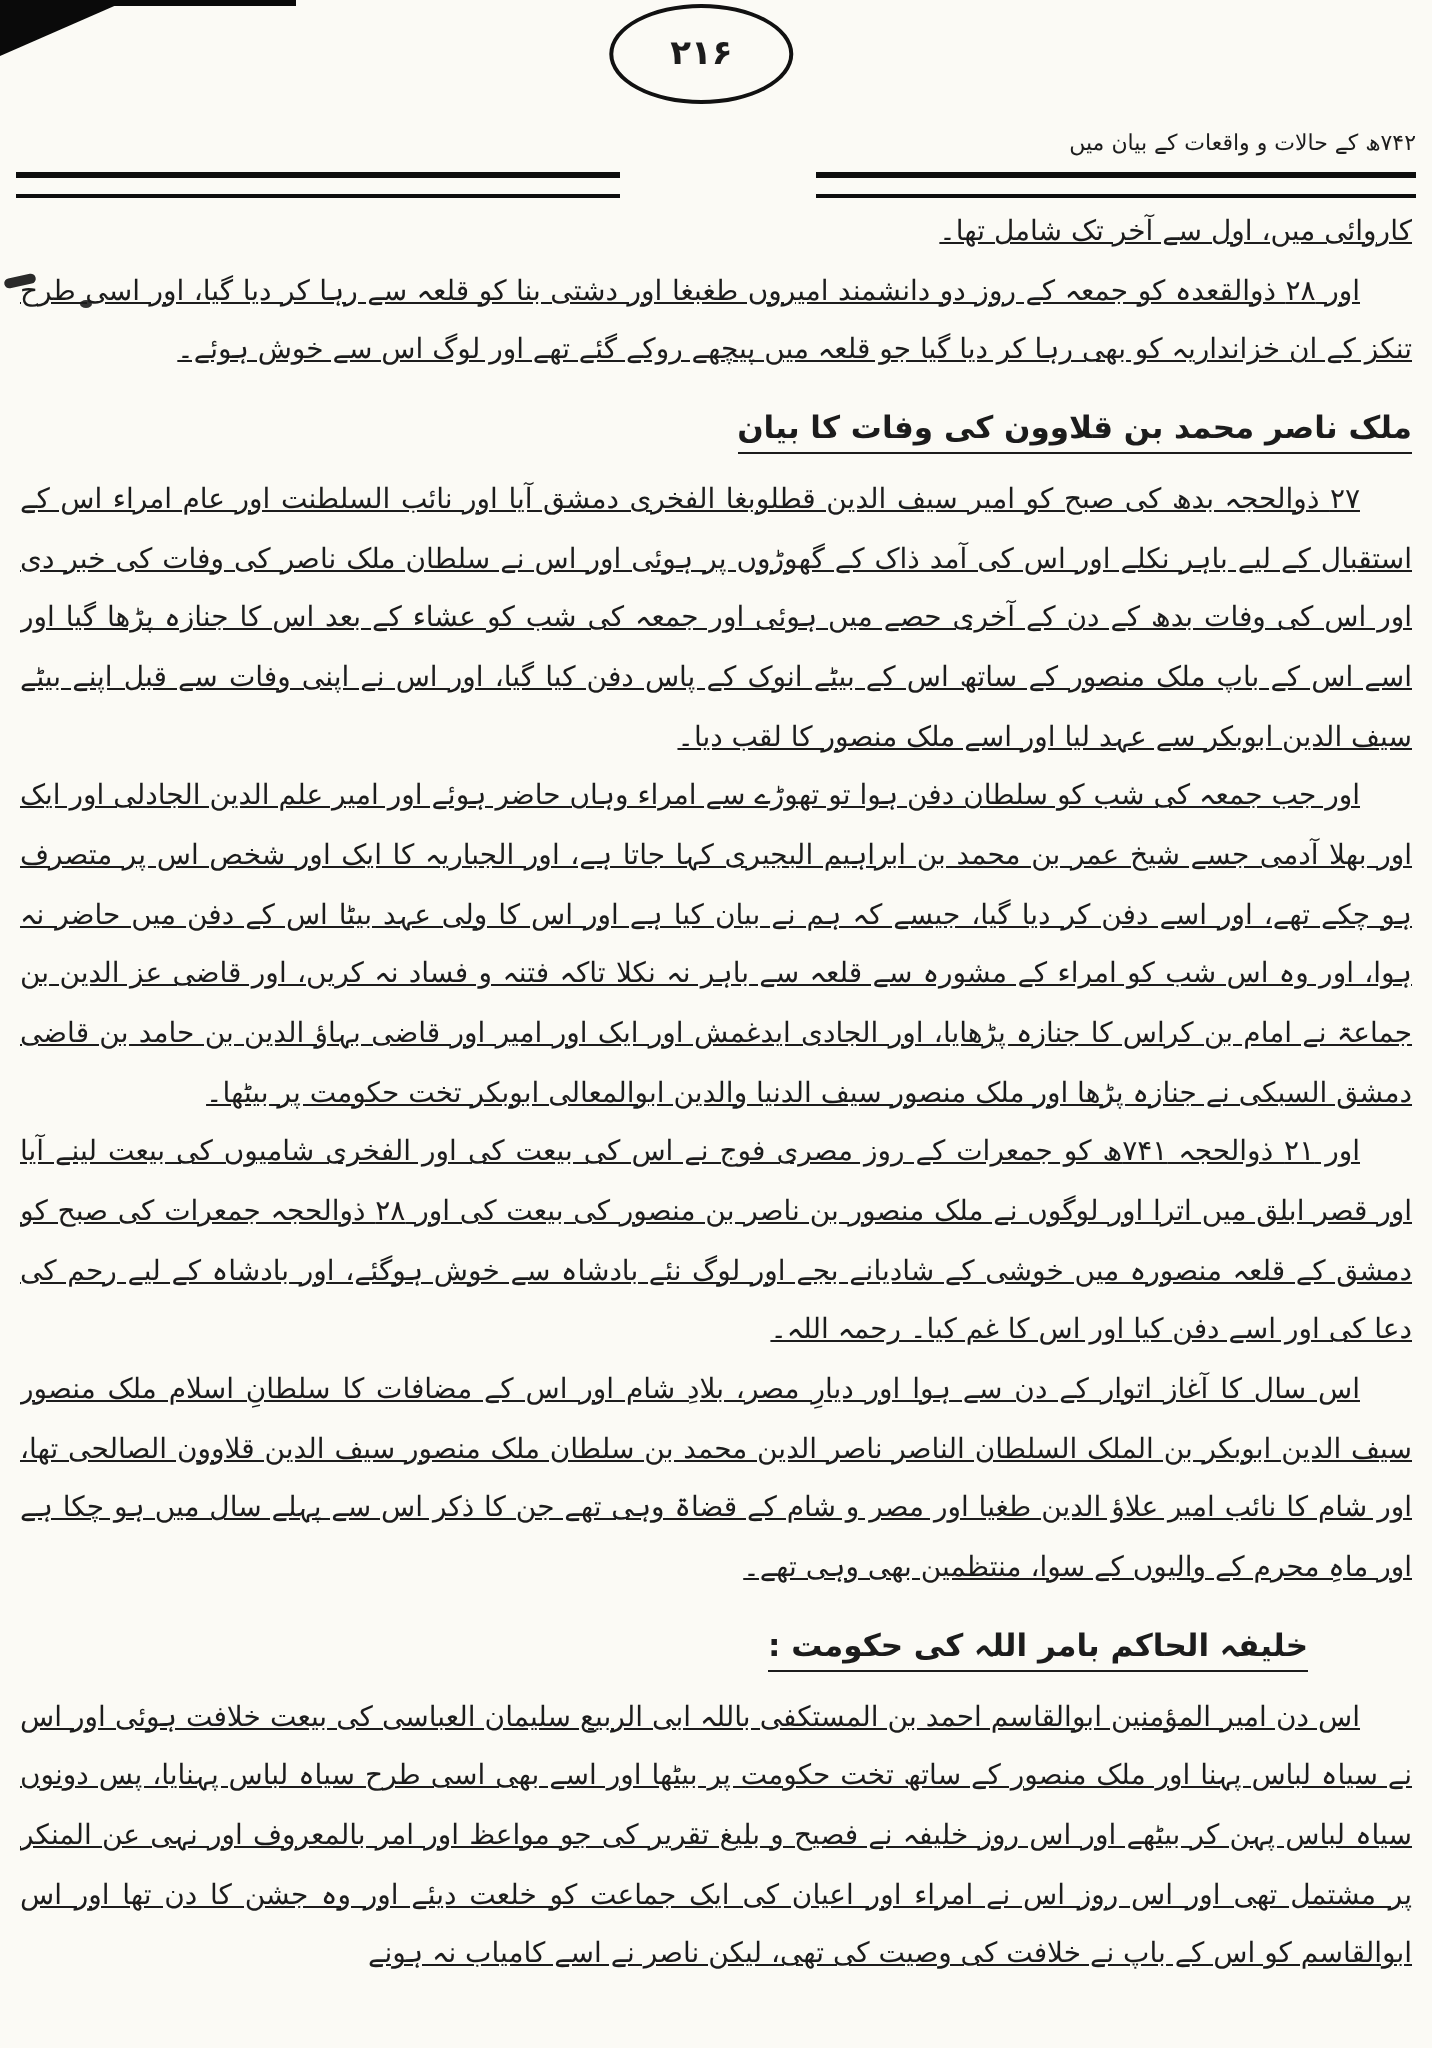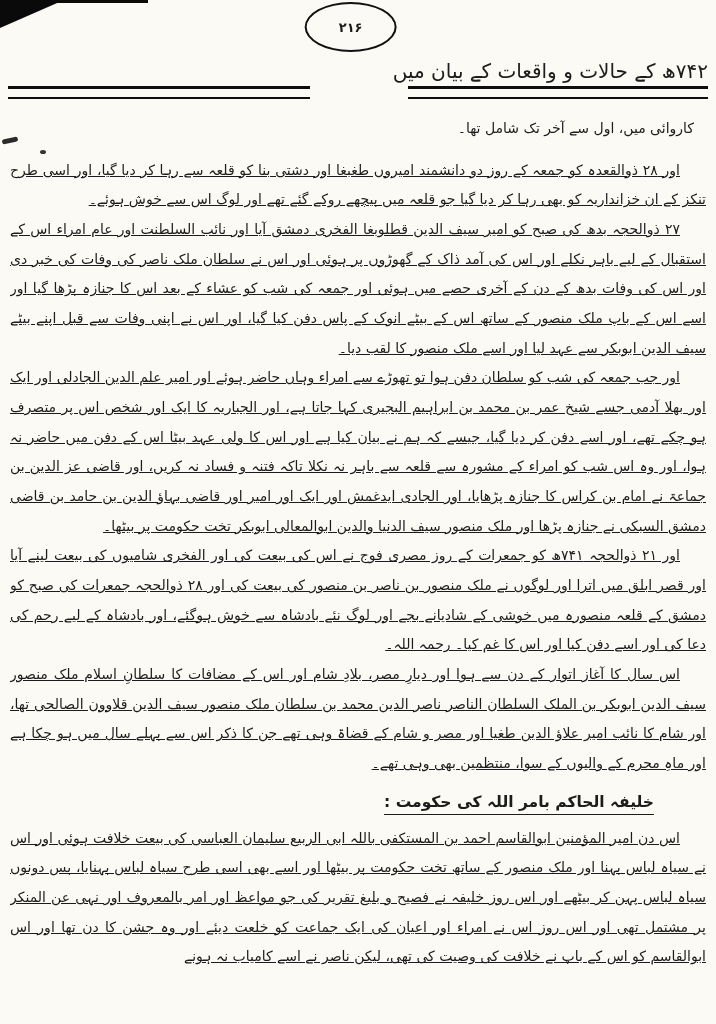--- a/index.html
+++ b/index.html
@@ -20,41 +20,41 @@
   }
   .topline{position:absolute;top:0;left:0;width:148px;height:3px;background:#0a0a0a;}
   .speck1{position:absolute;top:138px;left:2px;width:16px;height:5px;background:#2a2a2a;border-radius:3px;transform:rotate(-12deg);}
   .speck2{position:absolute;top:150px;left:40px;width:6px;height:4px;background:#333;border-radius:50%;}
   
   .header{
     position:absolute;top:42px;left:8px;right:8px;height:48px;
     display:flex;align-items:center;justify-content:space-between;
     direction:rtl;
   }
-  .h-title{font-size:20px;white-space:nowrap;padding-top:10px;}
+  .h-title{font-size:11px;white-space:nowrap;padding-top:10px;}
   .oval{
     position:absolute;left:50%;top:2px;transform:translateX(-58%);
     width:88px;height:46px;
     border:2.5px solid #111;border-radius:50%;
     display:flex;align-items:center;justify-content:center;
     background:#fbfaf5;z-index:2;
-    font-size:13px;font-weight:bold;
+    font-size:17px;font-weight:bold;
   }
   .rule{position:absolute;top:86px;height:8px;border-top:3px solid #0e0e0e;border-bottom:2px solid #0e0e0e;}
   .rule-right{right:8px;width:300px;}
   .rule-left{left:8px;width:302px;}
   
   .content{
     position:absolute;top:102px;right:10px;left:10px;bottom:4px;
     overflow:hidden;
     direction:rtl;
     font-size:14px;line-height:2.12;
     text-align:justify;
   }
-  .cont{margin:12px;text-indent:0;}
+  .cont{margin:0;text-indent:0;text-decoration:underline;}
   .para{margin:0;text-indent:26px;text-decoration:underline;}
   .head{margin:7px 0 5px;font-size:15.5px;font-weight:bold;text-align:right;}
   .head-center{text-align:center;margin:8px 0 5px;}
   .head-indent{margin-right:52px;}
   .ul{border-bottom:1.5px solid #1c1c1c;padding-bottom:3px;}
 </style>
 </head>
 <body>
 
 <div class="page">
@@ -72,20 +72,21 @@
   </div>
   <div class="rule rule-right"></div>
   <div class="rule rule-left"></div>
 
   <div class="content">
 
     <p class="cont">کاروائی میں، اول سے آخر تک شامل تھا۔</p>
 
     <p class="para">اور ۲۸ ذوالقعدہ کو جمعہ کے روز دو دانشمند امیروں طغبغا اور دشتی بنا کو قلعہ سے رہا کر دیا گیا، اور اسی طرح تنکز کے ان خزانداریہ کو بھی رہا کر دیا گیا جو قلعہ میں پیچھے روکے گئے تھے اور لوگ اس سے خوش ہوئے۔</p>
 
+    <h2 class="head"><span class="ul">ملک ناصر محمد بن قلاوون کی وفات کا بیان</span></h2>
 
     <p class="para">۲۷ ذوالحجہ بدھ کی صبح کو امیر سیف الدین قطلوبغا الفخری دمشق آیا اور نائب السلطنت اور عام امراء اس کے استقبال کے لیے باہر نکلے اور اس کی آمد ذاک کے گھوڑوں پر ہوئی اور اس نے سلطان ملک ناصر کی وفات کی خبر دی اور اس کی وفات بدھ کے دن کے آخری حصے میں ہوئی اور جمعہ کی شب کو عشاء کے بعد اس کا جنازہ پڑھا گیا اور اسے اس کے باپ ملک منصور کے ساتھ اس کے بیٹے انوک کے پاس دفن کیا گیا، اور اس نے اپنی وفات سے قبل اپنے بیٹے سیف الدین ابوبکر سے عہد لیا اور اسے ملک منصور کا لقب دیا۔</p>
 
     <p class="para">اور جب جمعہ کی شب کو سلطان دفن ہوا تو تھوڑے سے امراء وہاں حاضر ہوئے اور امیر علم الدین الجادلی اور ایک اور بھلا آدمی جسے شیخ عمر بن محمد بن ابراہیم البجیری کہا جاتا ہے، اور الجباریہ کا ایک اور شخص اس پر متصرف ہو چکے تھے، اور اسے دفن کر دیا گیا، جیسے کہ ہم نے بیان کیا ہے اور اس کا ولی عہد بیٹا اس کے دفن میں حاضر نہ ہوا، اور وہ اس شب کو امراء کے مشورہ سے قلعہ سے باہر نہ نکلا تاکہ فتنہ و فساد نہ کریں، اور قاضی عز الدین بن جماعۃ نے امام بن کراس کا جنازہ پڑھایا، اور الجادی ایدغمش اور ایک اور امیر اور قاضی بہاؤ الدین بن حامد بن قاضی دمشق السبکی نے جنازہ پڑھا اور ملک منصور سیف الدنیا والدین ابوالمعالی ابوبکر تخت حکومت پر بیٹھا۔</p>
 
     <p class="para">اور ۲۱ ذوالحجہ ۷۴۱ھ کو جمعرات کے روز مصری فوج نے اس کی بیعت کی اور الفخری شامیوں کی بیعت لینے آیا اور قصر ابلق میں اترا اور لوگوں نے ملک منصور بن ناصر بن منصور کی بیعت کی اور ۲۸ ذوالحجہ جمعرات کی صبح کو دمشق کے قلعہ منصورہ میں خوشی کے شادیانے بجے اور لوگ نئے بادشاہ سے خوش ہوگئے، اور بادشاہ کے لیے رحم کی دعا کی اور اسے دفن کیا اور اس کا غم کیا۔ رحمہ اللہ۔</p>
 
 
     <p class="para">اس سال کا آغاز اتوار کے دن سے ہوا اور دیارِ مصر، بلادِ شام اور اس کے مضافات کا سلطانِ اسلام ملک منصور سیف الدین ابوبکر بن الملک السلطان الناصر ناصر الدین محمد بن سلطان ملک منصور سیف الدین قلاوون الصالحی تھا، اور شام کا نائب امیر علاؤ الدین طغیا اور مصر و شام کے قضاۃ وہی تھے جن کا ذکر اس سے پہلے سال میں ہو چکا ہے اور ماہِ محرم کے والیوں کے سوا، منتظمین بھی وہی تھے۔</p>
 

